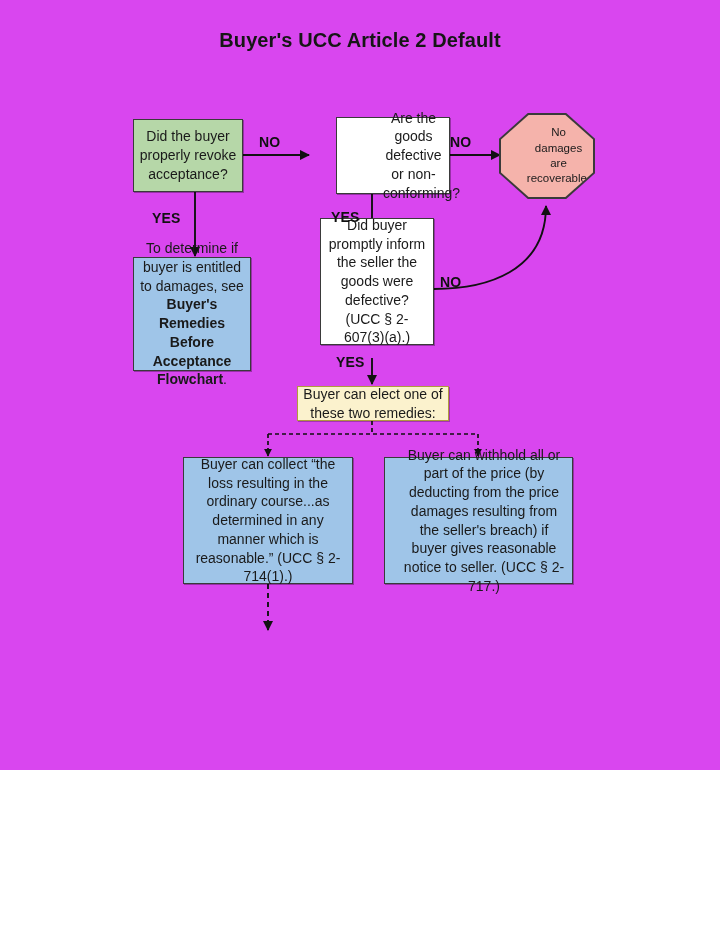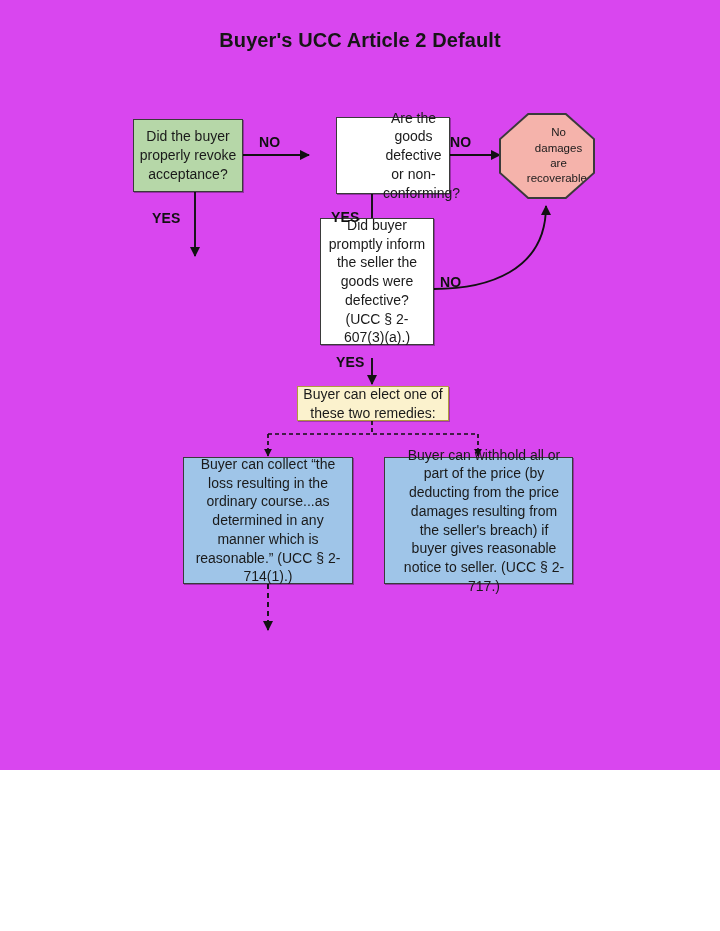--- a/index.html
+++ b/index.html
@@ -143,20 +143,25 @@
 
   <div class="node box n-white" style="left:336px; top:117px; width:114px; height:77px;padding-left:46px;">
     <span class="inner">Are the goods defective or non-conforming?</span>
   </div>
 
   <div class="octagon-border" style="left:499px; top:113px; width:96px; height:86px;"></div>
   <div class="octagon" style="left:501px; top:115px; width:92px; height:82px;padding-left:29px;">
     <span class="inner">No damages are recoverable.</span>
   </div>
 
+  <div class="node box n-blue" style="left:133px; top:257px; width:118px; height:114px;">
+    <span class="inner">
+      <span>To determine if buyer is entitled to damages, see </span><span class="bold">Buyer's Remedies Before Acceptance Flowchart</span><span>.</span>
+    </span>
+  </div>
 
   <div class="node box n-white" style="left:320px; top:218px; width:114px; height:127px;">
     <span class="inner">Did buyer promptly inform the seller the goods were defective? (UCC § 2-607(3)(a).)</span>
   </div>
 
   <div class="node n-yellow" style="left:297px; top:386px; width:152px; height:35px;">
     <span class="inner">Buyer can elect one of these two remedies:</span>
   </div>
 
   <div class="node box n-blue" style="left:183px; top:457px; width:170px; height:127px;">

